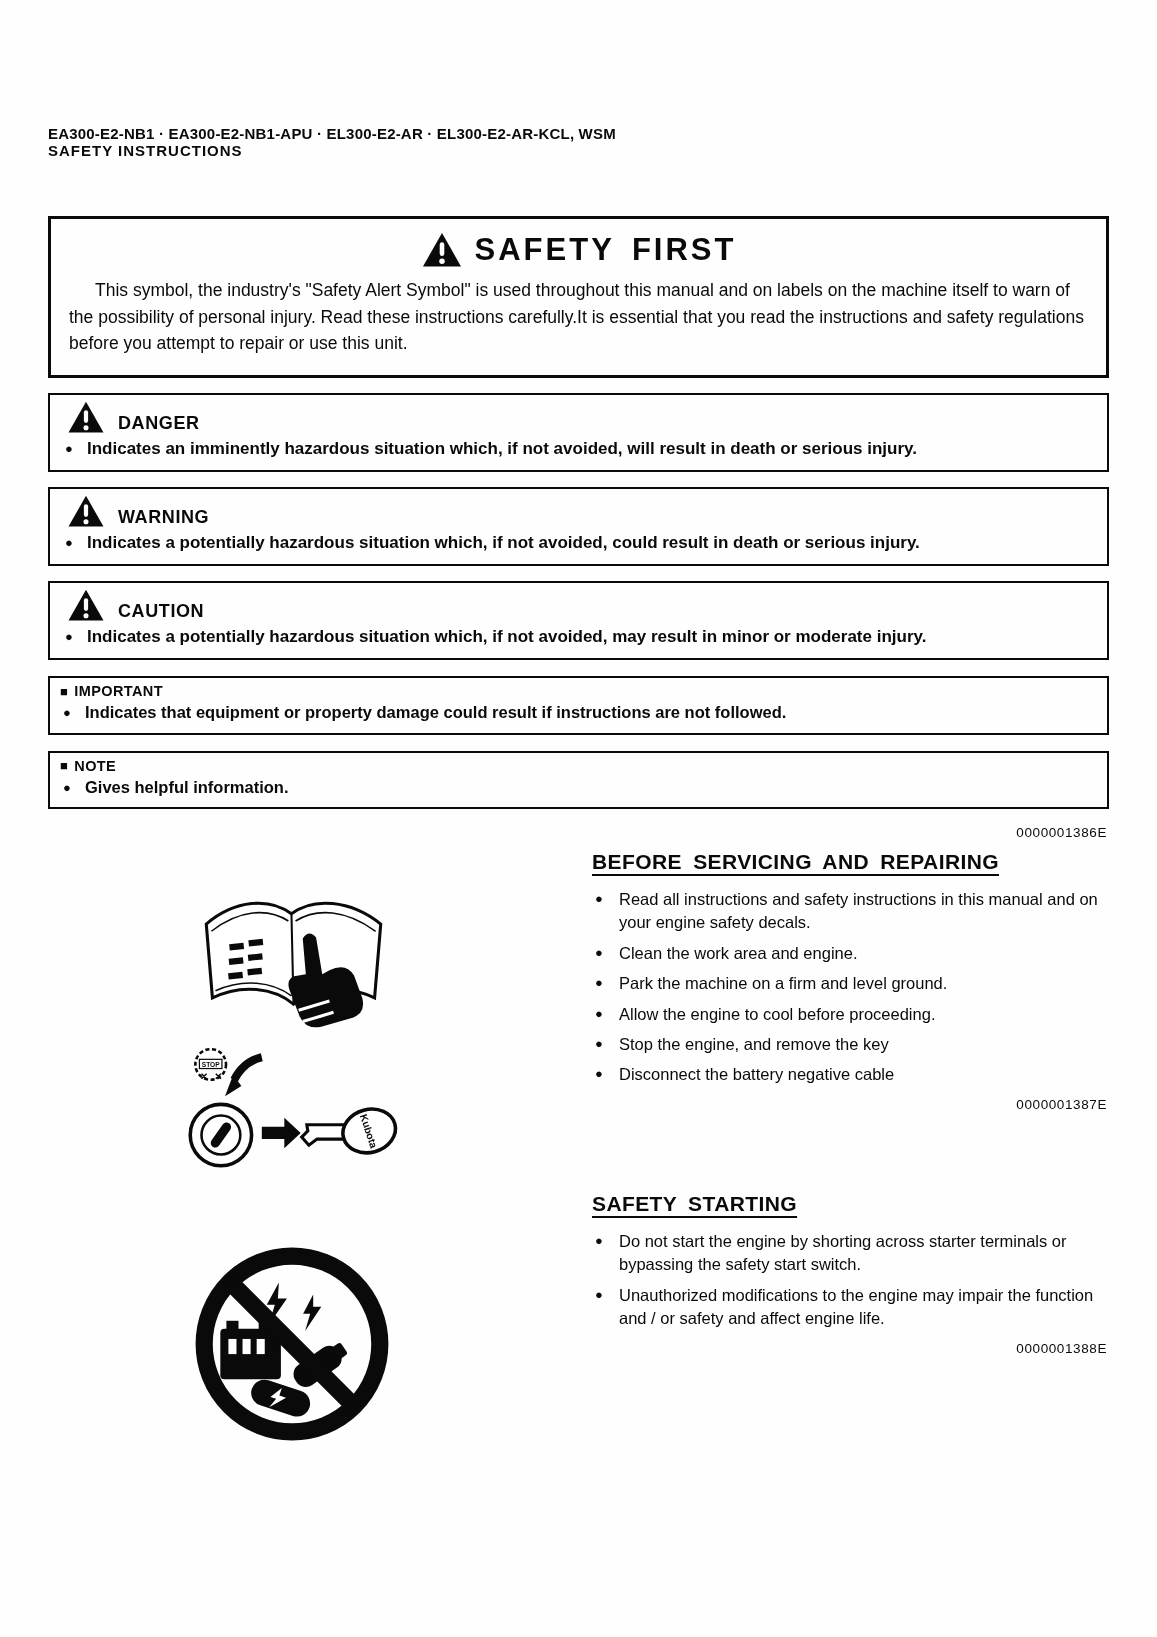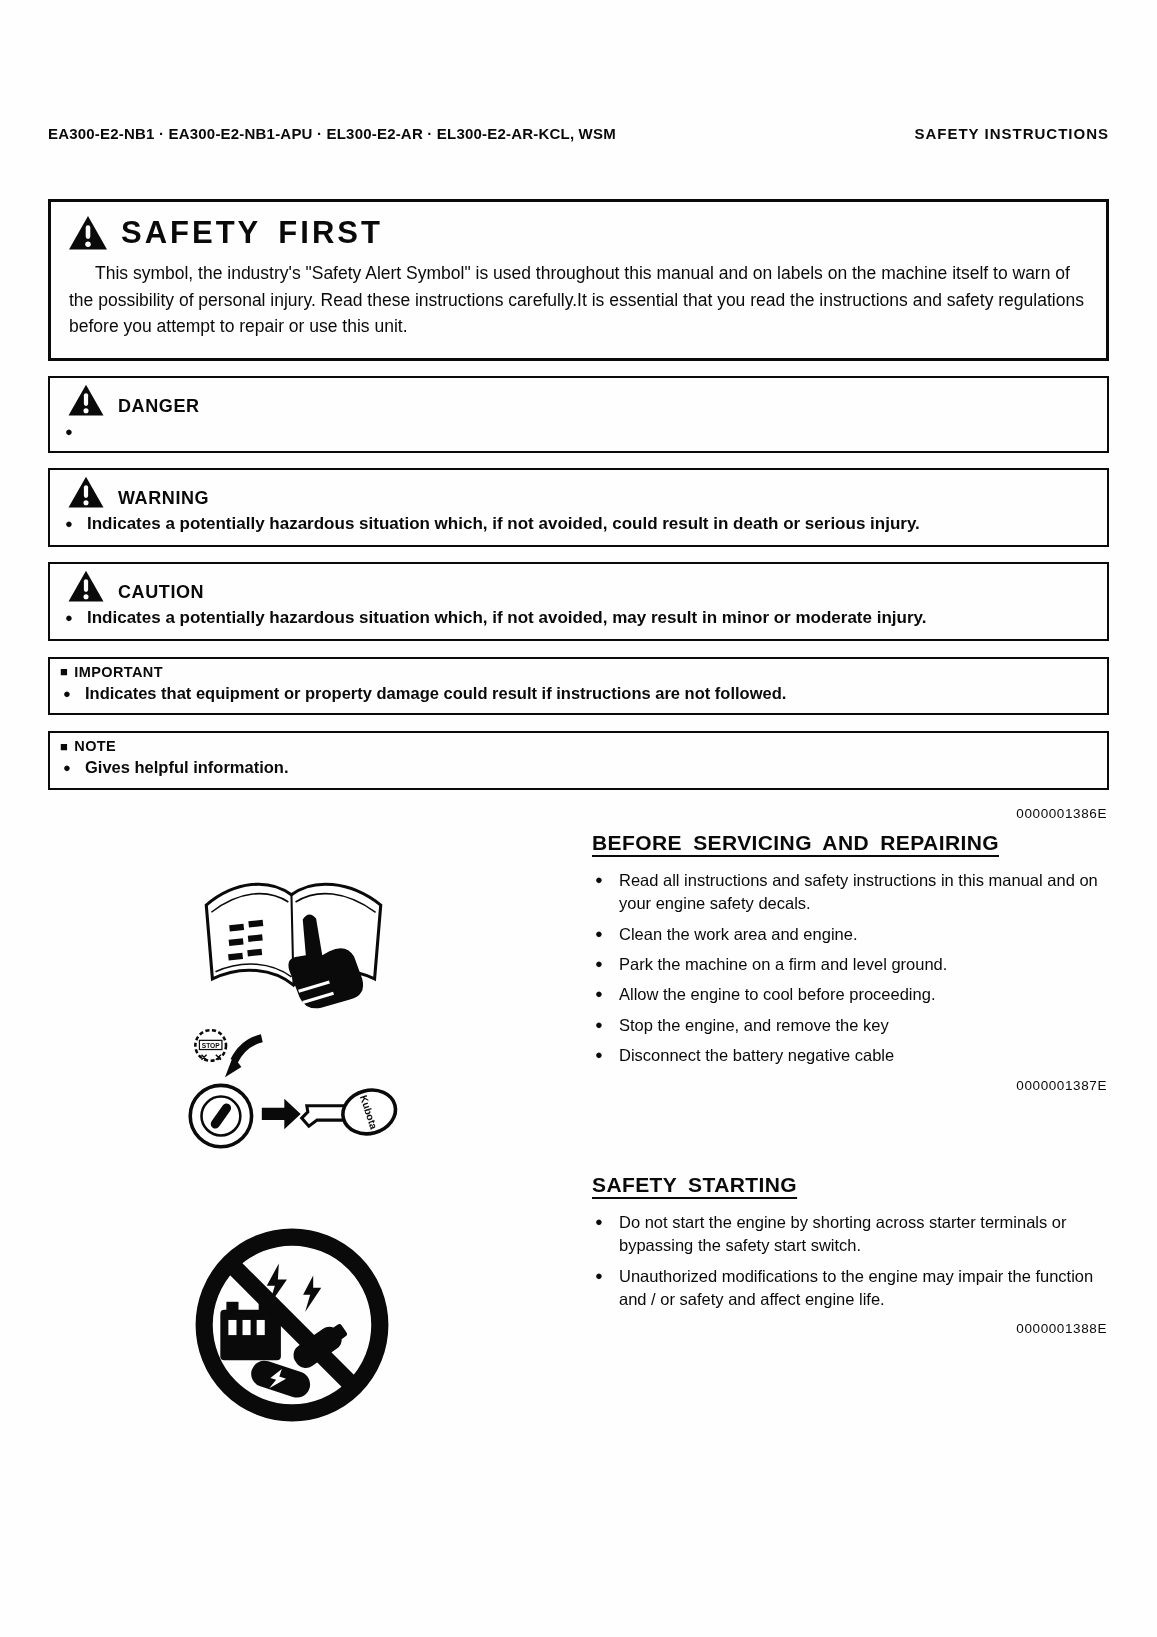--- a/index.html
+++ b/index.html
@@ -3,25 +3,25 @@
 <meta charset="utf-8">
 <style>
   * { box-sizing: border-box; margin: 0; padding: 0; }
   html, body { background: #e8e8e8; }
   .page {
     width: 1157px; height: 1637px; background: #fefefe; margin: 0 auto;
     font-family: "Liberation Sans", "DejaVu Sans", sans-serif; color: #0a0a0a;
     padding: 125px 48px 0 48px; position: relative; overflow: hidden;
   }
   
-  .header { display: flex; justify-content: space-between; align-items: baseline; font-size: 15px; font-weight: bold; letter-spacing: 0.2px; }
+  .header { display: flex; justify-content: space-between; align-items: baseline; font-size: 15px; font-weight: bold; letter-spacing: 0.2px; flex-direction: column; }
   .header .hdr-right { letter-spacing: 1px; text-align: right; }
   
   .sf-box { border: 3px solid #0a0a0a; margin-top: 57px; padding: 12px 16px 18px 16px; }
-  .sf-title-row { display: flex; justify-content: flex-start; align-items: center; gap: 12px; }
+  .sf-title-row { display: flex; justify-content: center; align-items: center; gap: 12px; }
   .sf-title { font-size: 31px; font-weight: bold; letter-spacing: 3px; word-spacing: 6px; }
   .tri-svg { display: block; }
   .sf-body { margin-top: 8px; font-size: 17.5px; line-height: 1.52; text-indent: 26px; padding: 0 2px; }
   
   .alert-box { border: 2px solid #0a0a0a; margin-top: 15px; padding: 5px 28px 10px 12px; }
   .alert-head { display: flex; align-items: flex-end; gap: 12px; margin-left: 4px; }
   .alert-label { font-size: 18px; font-weight: bold; letter-spacing: 0.6px; padding-bottom: 1px; }
   .alert-line { display: flex; margin-top: 3px; font-weight: bold; font-size: 17px; line-height: 1.3; }
   .b-dot { flex: none; width: 25px; font-size: 13px; padding-top: 3px; padding-left: 3px; }
   
@@ -79,20 +79,21 @@
         <svg class="tri-svg" width="40" height="35" viewBox="0 0 64 58">
           <path d="M32 3 L61 54 H3 Z" fill="#0a0a0a"></path>
           <rect x="28.5" y="17" width="7" height="21" rx="3.5" fill="#fff"></rect>
           <circle cx="32" cy="46" r="4.2" fill="#fff"></circle>
         </svg>
       </span>
       <span class="alert-label">DANGER</span>
     </div>
     <div class="alert-line">
       <span class="b-dot">●</span>
+      <span>Indicates an imminently hazardous situation which, if not avoided, will result in death or serious injury.</span>
     </div>
   </div>
 
   <div class="alert-box">
     <div class="alert-head">
       <span>
         <svg class="tri-svg" width="40" height="35" viewBox="0 0 64 58">
           <path d="M32 3 L61 54 H3 Z" fill="#0a0a0a"></path>
           <rect x="28.5" y="17" width="7" height="21" rx="3.5" fill="#fff"></rect>
           <circle cx="32" cy="46" r="4.2" fill="#fff"></circle>

